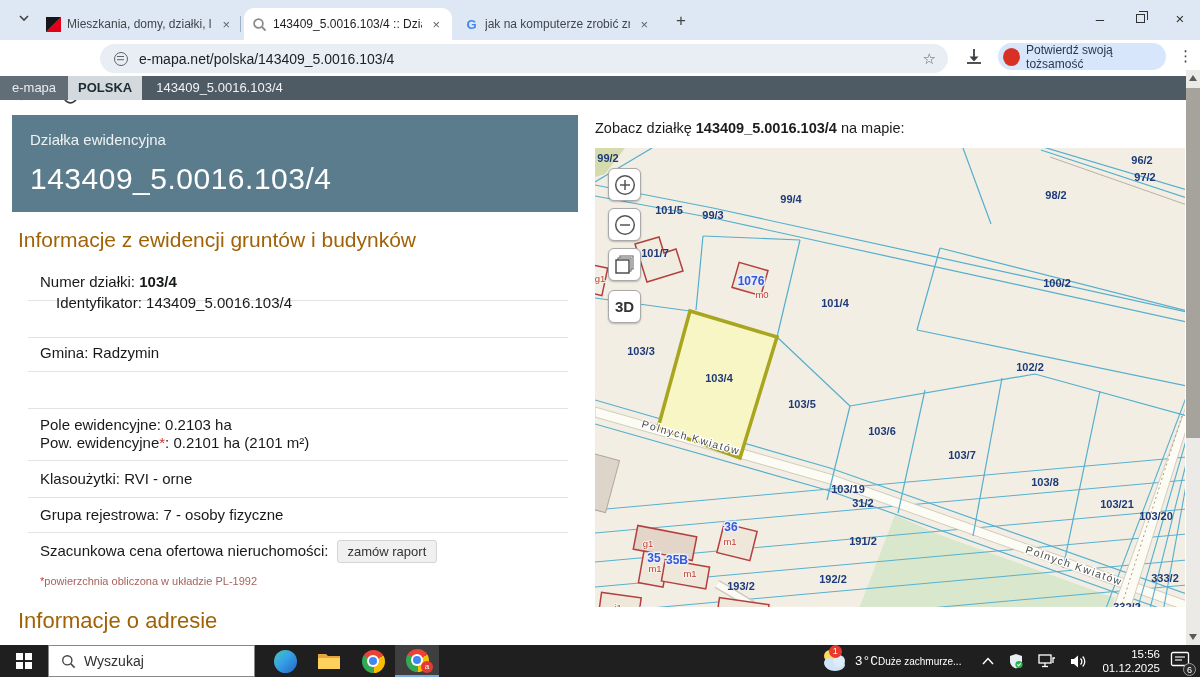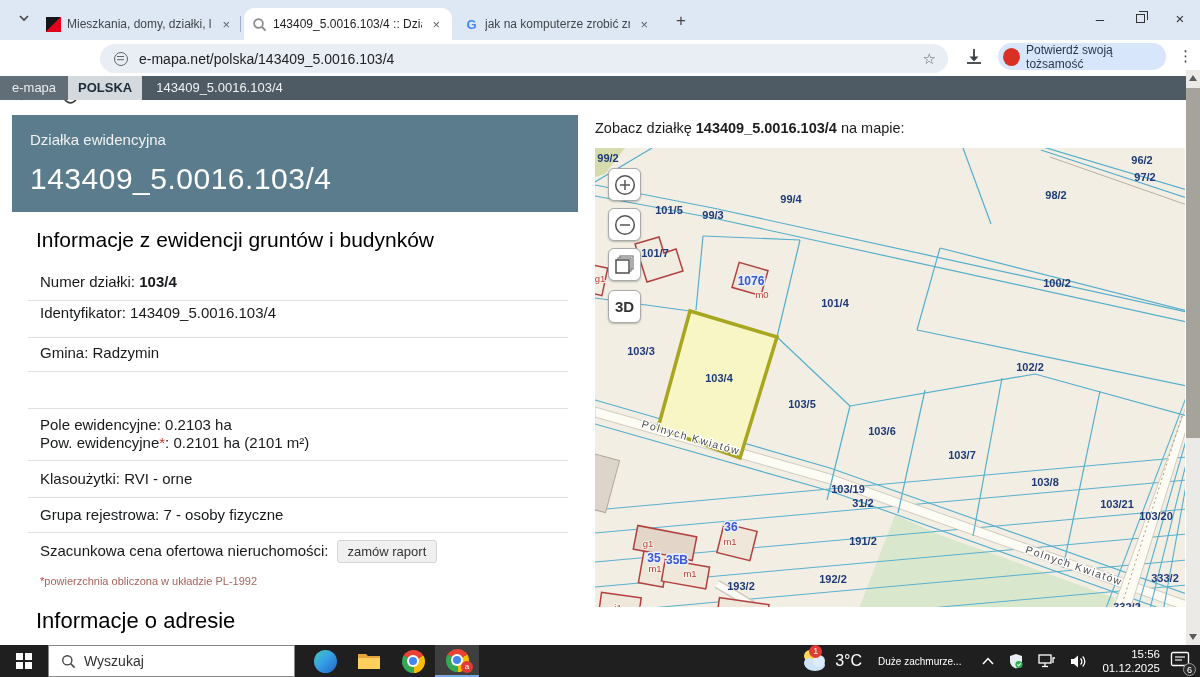--- a/index.html
+++ b/index.html
@@ -38,21 +38,21 @@
   
   #siteheader { left:0; top:76px; width:1186px; height:24px; background:#4e5b64; display:flex; align-items:stretch; }
   #brand { background:#626e77; color:#e9edf0; font-size:13px; padding:4px 12px; }
   #region { background:#d3d9dd; color:#1d2b33; font-size:13px; font-weight:bold; padding:4px 10px; }
   #crumb { color:#f0f3f5; font-size:13px; padding:4px 0 0 14px; }
 
   
   #panelhead { left:12px; top:115px; width:566px; height:97px; background:#5b7c8c; color:#fff; padding:16px 0 0 18px; }
   #panelhead .small { font-size:15px; color:#eef2f4; }
   #panelhead .big { font-size:30px; margin-top:14px; letter-spacing:.5px; }
-  .sechead { position:absolute; left:36px; font-size:21px; color:#000000; }
+  .sechead { position:absolute; left:18px; font-size:21px; color:#a16207; }
   .prow { position:absolute; left:40px; font-size:15px; color:#17191b; }
   .prow b { font-weight:bold; }
   .pdiv { position:absolute; left:28px; width:540px; height:1px; background:#e2e2e2; }
   .star { color:#d03030; }
   .gbtn { display:inline-block; background:#bfc9cf; color:#1f2d36; font-size:12.5px; font-weight:bold; padding:4px 8px; border-radius:3px; margin-left:6px; }
   .gbtn2 { display:inline-block; background:#f0f0f0; border:1px solid #d4d4d4; color:#333; font-size:13px; padding:3px 10px; border-radius:3px; margin-left:8px; }
   #footnote { position:absolute; left:40px; top:575px; font-size:11px; color:#a8625c; }
 
   
   #mapcaption { left:595px; top:120px; font-size:14.5px; color:#1c1c1c; }
@@ -70,32 +70,32 @@
   #sthumb { position:absolute; left:0; top:18px; width:14px; height:350px; background:#a6a29c; }
   .sarrow { position:absolute; left:3px; width:0; height:0; border-left:4px solid transparent; border-right:4px solid transparent; }
   #sup { top:5px; border-bottom:6px solid #5a5a5a; }
   #sdown { bottom:5px; border-top:6px solid #5a5a5a; }
 
   
   #taskbar { left:0; top:645px; width:1200px; height:32px; background:#1f1f1f; display:flex; align-items:center; }
   #startbtn { width:48px; height:32px; display:flex; align-items:center; justify-content:center; }
   .winlogo { display:grid; grid-template-columns:7px 7px; grid-gap:1.5px; }
   .winlogo span { width:7px; height:7px; background:#fff; }
-  #searchbox { width:247px; height:32px; background:#fff; border:1px solid #888; display:flex; align-items:center; }
+  #searchbox { width:207px; height:32px; background:#fff; border:1px solid #888; display:flex; align-items:center; }
   #searchbox .q { font-size:14px; color:#303030; margin-left:8px; }
   .tb-ic { width:44px; height:32px; display:flex; align-items:center; justify-content:center; position:relative; }
   .tb-ic.active { background:#3f3f3f; border-bottom:2px solid #76a9e0; }
   .chrome-ball { width:23px; height:23px; border-radius:50%; background:conic-gradient(from -60deg,#ea4335 0 120deg,#fbbc05 120deg 240deg,#34a853 240deg 360deg); position:relative; }
   .chrome-ball::before { content:""; position:absolute; left:5.5px; top:5.5px; width:12px; height:12px; border-radius:50%; background:#fff; }
   .chrome-ball::after { content:""; position:absolute; left:7.5px; top:7.5px; width:8px; height:8px; border-radius:50%; background:#4285f4; }
   .edge-ball { width:23px; height:23px; border-radius:50%; background:linear-gradient(135deg,#49c9b1 0%,#35a1e8 45%,#2463c4 100%); }
   .badge { position:absolute; border-radius:50%; background:#e33b32; color:#fff; text-align:center; }
   #tray { margin-left:auto; display:flex; align-items:center; color:#fff; }
   #weatherwrap { position:relative; width:30px; height:28px; }
-  #temp { font-size:16px; margin:0 16px 0 4px; }
+  #temp { font-size:13px; margin:0 0 0 4px;font-family:Liberation Mono, monospace; }
   #wdesc { font-size:10px; margin-right:14px; }
   .tray-ic { margin:0 7px; display:flex; align-items:center; }
   #clock { text-align:right; font-size:11.5px; line-height:14px; margin:0 10px 0 8px; }
   #notif { position:relative; margin-right:10px; }
   #notif .badge { right:-6px; bottom:-4px; width:13px; height:13px; font-size:9px; line-height:13px; background:#2b2b2b; border:1px solid #9a9a9a; }
 </style>
 </head>
 <body>
 
 <div id="screen">
@@ -161,21 +161,21 @@
   </div>
 
   <div id="panelhead" class="abs">
     <div class="small">Działka ewidencyjna</div>
     <div class="big">143409_5.0016.103/4</div>
   </div>
   <div class="sechead" style="top:228px;">Informacje z ewidencji gruntów i budynków</div>
 
   <div class="prow" style="top:273px;"><span>Numer działki: </span><b>103/4</b></div>
   <div class="pdiv" style="top:300px;"></div>
-  <div class="prow" style="top:304px;"><span>Identyfikator: </span><span>143409_5.0016.103/4</span></div>
+  <div class="prow" style="top:294px;margin-left:16px;"><span>Identyfikator: </span><span>143409_5.0016.103/4</span></div>
   <div class="pdiv" style="top:337px;"></div>
   <div class="prow" style="top:344px;text-align:right;"><span>Gmina: </span><span>Radzymin</span></div>
   <div class="pdiv" style="top:371px;"></div>
   <div class="pdiv" style="top:408px;"></div>
   <div class="prow" style="top:416px;">Pole ewidencyjne: 0.2103 ha</div>
   <div class="prow" style="top:434px;"><span>Pow. ewidencyjne</span><span class="star">*</span><span>: 0.2101 ha (2101 m²)</span></div>
   <div class="pdiv" style="top:460px;"></div>
   <div class="prow" style="top:470px;">Klasoużytki: RVI - orne</div>
   <div class="pdiv" style="top:497px;"></div>
   <div class="prow" style="top:506px;">Grupa rejestrowa: 7 - osoby fizyczne</div>

